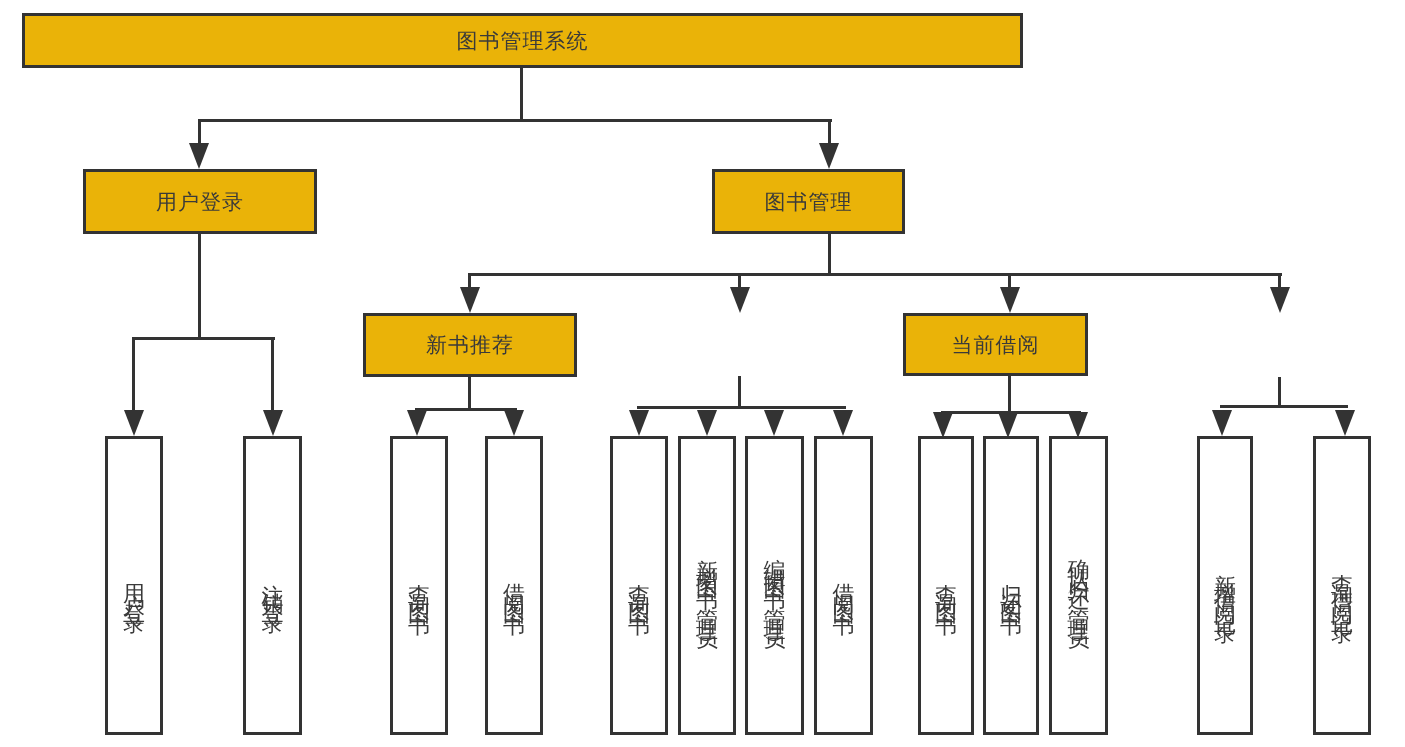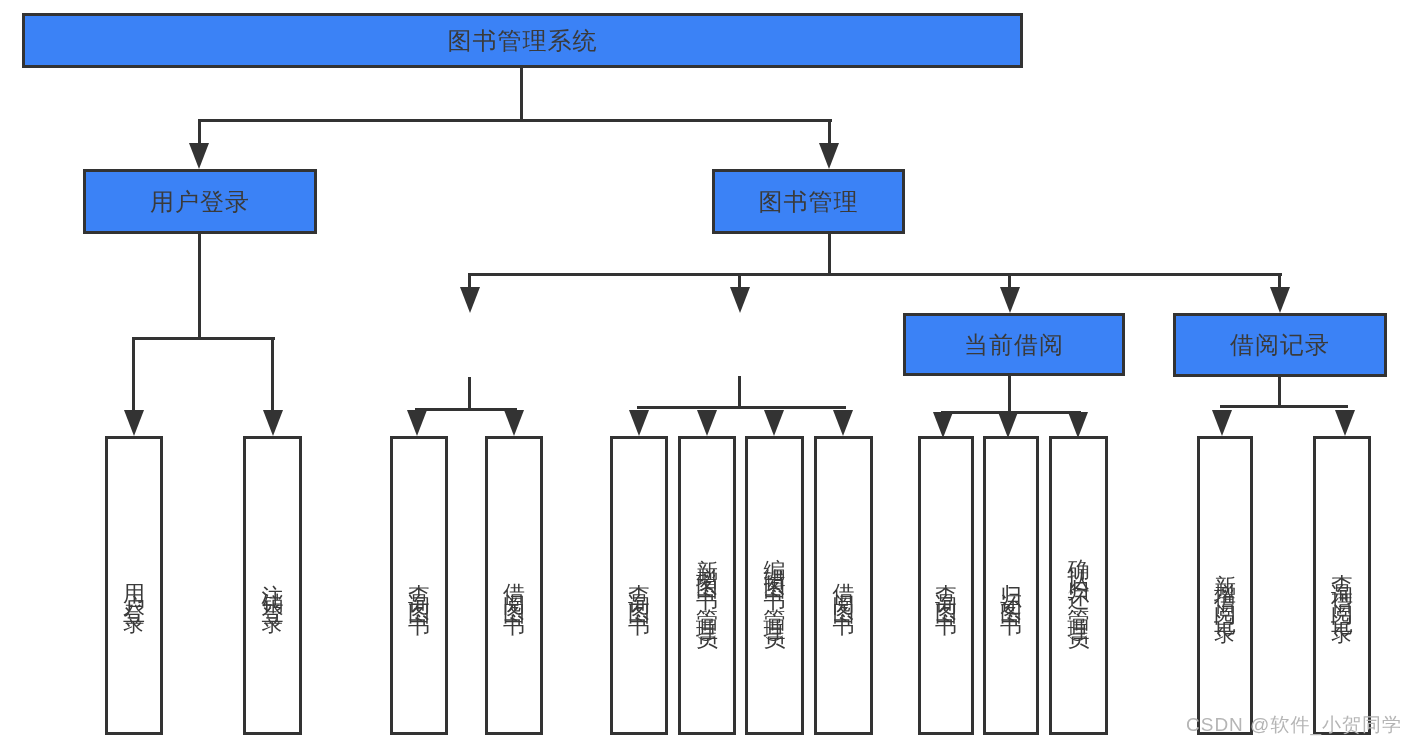--- a/index.html
+++ b/index.html
@@ -3,22 +3,22 @@
 <meta charset="utf-8">
 <style>
   :root { --line:#333333; --text:#3a3a3a; --wm:#b5b5b5; }
   html,body { margin:0; padding:0; background:#ffffff; }
   #canvas {
     position:relative; width:1405px; height:747px; background:#ffffff;
     font-family:"Liberation Sans","DejaVu Sans",sans-serif; overflow:hidden;
   }
   .hbox {
     position:absolute; box-sizing:border-box; border:3px solid var(--line);
-    background:#3b82f6; display:flex; align-items:center; justify-content:center;
-    font-size:24px; color:var(--text); letter-spacing:1px; white-space:nowrap;
+    background:#eab308; display:flex; align-items:center; justify-content:center;
+    font-size:21px; color:var(--text); letter-spacing:1px; white-space:nowrap;
   }
   .vbox {
     position:absolute; box-sizing:border-box; border:3px solid var(--line);
     background:#fff; display:flex; align-items:center; justify-content:center;
     top:436px; height:299px; color:var(--text); overflow:hidden;
   }
   .vlabel {
     writing-mode:vertical-rl; font-size:22px; letter-spacing:10px;
     line-height:1; white-space:nowrap;
   }
@@ -43,29 +43,29 @@
   </div>
 
   <div class="hbox" style="left:83px;top:169px;width:234px;height:65px">
     <span>用户登录</span>
   </div>
 
   <div class="hbox" style="left:712px;top:169px;width:193px;height:65px">
     <span>图书管理</span>
   </div>
 
+  <div class="hbox" style="left:363px;top:313px;width:214px;height:64px">
+    <span>新书推荐</span>
+  </div>
 
 
-  <div class="hbox" style="left:903px;top:313px;width:222px;height:63px">
+  <div class="hbox" style="left:903px;top:313px;width:185px;height:63px">
     <span>当前借阅</span>
   </div>
 
-  <div class="hbox" style="left:1173px;top:313px;width:214px;height:64px">
-    <span>借阅记录</span>
-  </div>
 
   <div class="vbox" style="left:105px;width:58px">
     <span class="vlabel">用户登录</span>
   </div>
   <div class="vbox" style="left:243px;width:59px">
     <span class="vlabel">注销登录</span>
   </div>
 
   <div class="vbox" style="left:390px;width:58px">
     <span class="vlabel">查询图书</span>
@@ -145,15 +145,14 @@
   <div class="ln" style="left:941px;top:411px;width:140px;height:3px"></div>
   <div class="ar" style="left:933px;top:412px"></div>
   <div class="ar" style="left:998px;top:412px"></div>
   <div class="ar" style="left:1068px;top:412px"></div>
 
   <div class="ln" style="left:1278px;top:377px;width:3px;height:31px"></div>
   <div class="ln" style="left:1220px;top:405px;width:128px;height:3px"></div>
   <div class="ar" style="left:1212px;top:410px"></div>
   <div class="ar" style="left:1335px;top:410px"></div>
 
-  <div class="watermark">CSDN @软件_小贺同学</div>
 
 </div>
 
 </body></html>

